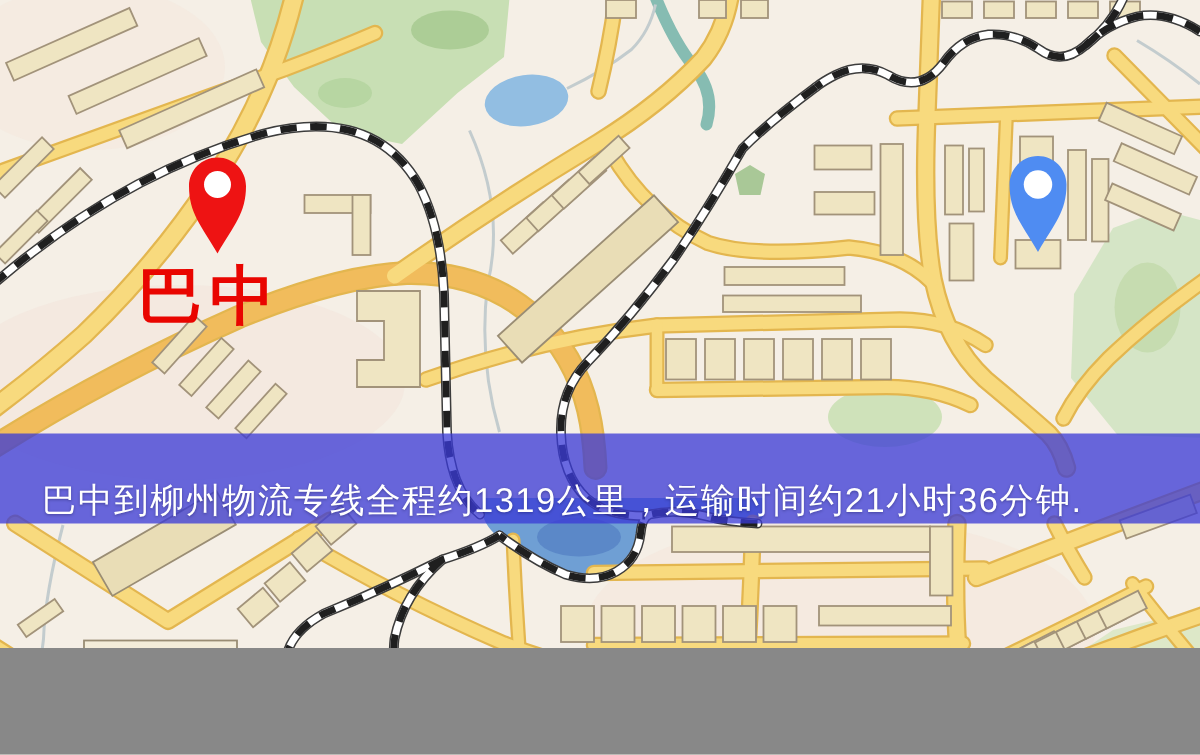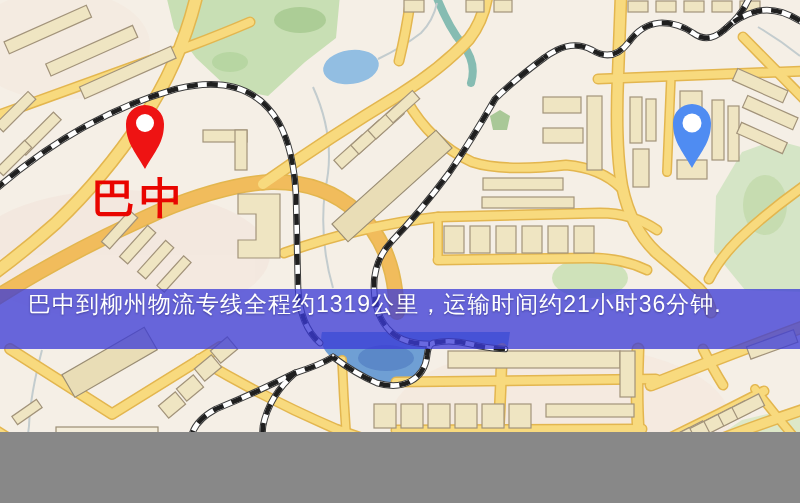--- a/index.html
+++ b/index.html
@@ -15,21 +15,21 @@
   .rw-w use{fill:none;stroke:#ffffff;stroke-width:4.6;stroke-linecap:round;}
   .rw-d use{fill:none;stroke:#1f1f1f;stroke-width:4.6;stroke-dasharray:11 9;stroke-linecap:butt;}
   .stream{fill:none;stroke:#c3ccce;stroke-width:2;}
   .river{fill:none;stroke:#86bcb2;stroke-width:8;stroke-linecap:round;}
   .bld{fill:#efe5c2;stroke:#a2937a;stroke-width:1.2;}
   .bld2{fill:#f4edda;stroke:#9a8d74;stroke-width:1.2;}
   .bldh{fill:#e9ddb6;stroke:#9a8d74;stroke-width:1.2;}
 
   
   .banner{position:absolute;left:0;top:289px;width:800px;height:60px;
-          background:rgba(58,58,214,0.76);display:flex;align-items:flex-start;
+          background:rgba(58,58,214,0.76);display:flex;align-items:flex-end;
           box-sizing:border-box;padding-left:28px;}
   .banner span{color:#ffffff;font-size:23px;letter-spacing:1px;
                text-shadow:0 1px 2px rgba(0,0,40,.35);white-space:nowrap;}
 
   
   .pin{position:absolute;width:52px;height:76px;}
   .pin-origin{left:119px;top:99px;}
   .pin-destination{left:666px;top:98px;}
   .place-label{position:absolute;font-weight:bold;line-height:1;
                font-family:"Liberation Serif","Liberation Sans",serif;}

